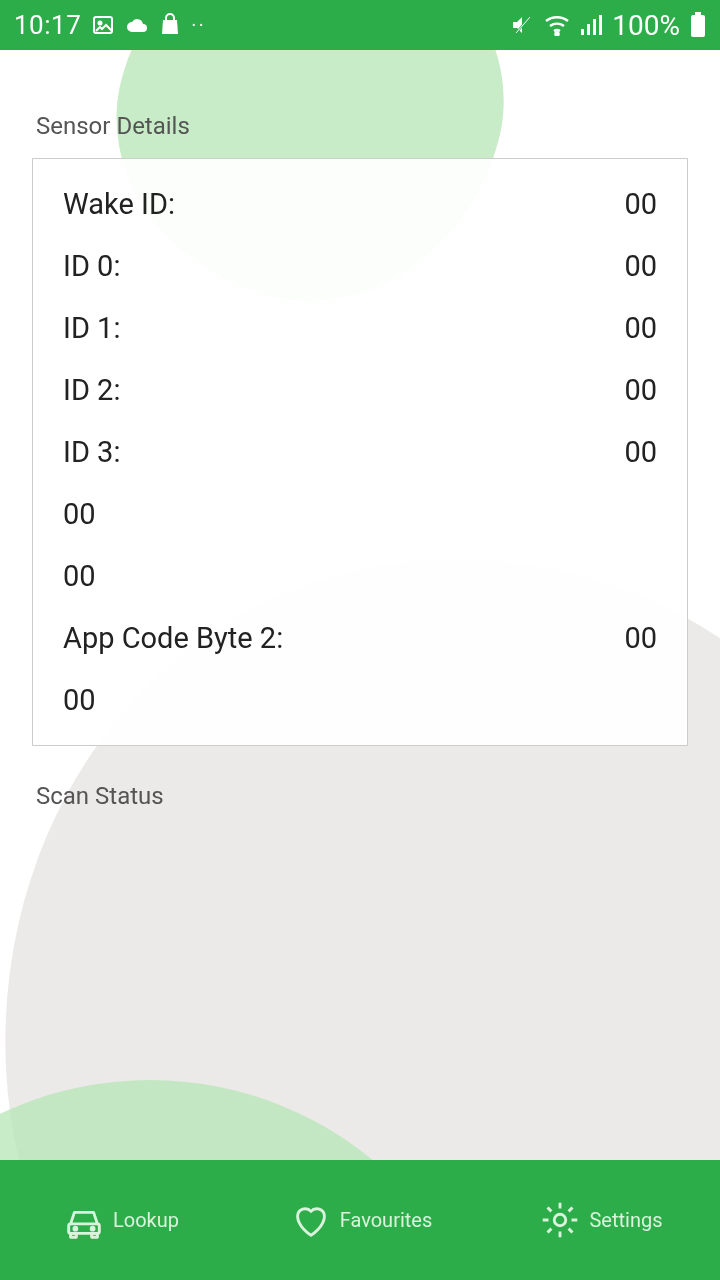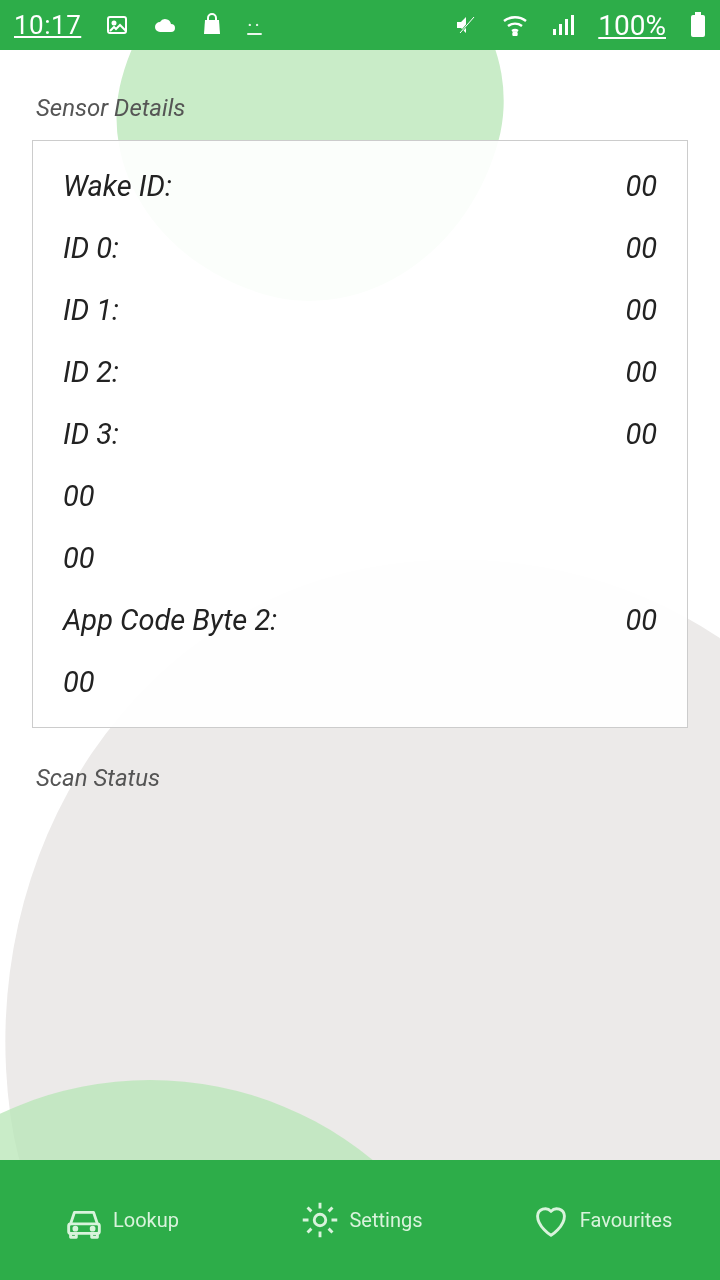--- a/index.html
+++ b/index.html
@@ -7,28 +7,28 @@
     body { display: flex; flex-direction: column; background: #fff; position: relative; }
 
     
     .bg-shapes { position: absolute; inset: 0; z-index: 0; overflow: hidden; }
     .bg-shape-1 { position: absolute; top: -80px; left: 120px; width: 380px; height: 380px; background: #b7e6b5; border-radius: 50% 50% 48% 52% / 55% 45% 55% 45%; transform: rotate(15deg); opacity: .75; }
     .bg-shape-2 { position: absolute; top: 560px; left: 0px; width: 900px; height: 900px; background: #eceae9; border-radius: 50% 50% 48% 52% / 55% 45% 55% 45%; transform: rotate(-8deg); }
     .bg-shape-3 { position: absolute; top: 1080px; left: -200px; width: 700px; height: 700px; background: #b7e6b5; border-radius: 50%; opacity:.75; }
 
     
     .status-bar { position: relative; z-index: 2; height: 50px; background: #2dad49; color: #fff; display: flex; align-items: center; justify-content: space-between; padding: 0 14px; font-size: 24px; }
-    .status-left, .status-right { display: flex; align-items: center; gap: 24px; text-decoration: underline; }
+    .status-left, .status-right { display: flex; align-items: center; gap: 10px; }
     .status-left .time { font-size: 26px; font-weight: 400; letter-spacing: .5px; }
     .ic { display: inline-flex; }
     .dots { font-size: 20px; letter-spacing: 2px; opacity:.9; }
     .battery-pct { font-size: 28px; }
 
     
-    .content { position: relative; z-index: 1; flex: 1; padding: 30px 32px 0 32px; font-style: italic; }
+    .content { position: relative; z-index: 1; flex: 1; padding: 48px 32px 0 32px; }
     .section-label { font-size: 24px; color: #555; margin: 14px 0 18px 4px; }
     .card { border: 1px solid #ccc; background: rgba(255,255,255,.92); padding: 24px 30px; }
     .row { display: flex; justify-content: space-between; align-items: center; font-size: 29px; color: #222; padding: 14px 0; }
     .row:first-child { padding-top: 4px; text-align: right; }
     .row:last-child { padding-bottom: 4px; }
     .scan-card { padding: 26px 30px 34px 30px; }
     .scan-text { font-size: 29px; color: #222; line-height: 1.35; }
 
     
     .bottom-nav { position: relative; z-index: 2; height: 120px; background: #2dad49; display: flex; }
@@ -153,27 +153,27 @@
           <rect x="32" y="38" width="6" height="4"></rect>
           <circle cx="15" cy="33" r="1.5" fill="#d9f3dc"></circle>
           <circle cx="33" cy="33" r="1.5" fill="#d9f3dc"></circle>
       </svg>
     </span>
     <span class="nav-label">Lookup</span>
   </div>
   <div class="nav-item">
     <span class="ic">
       <svg viewBox="0 0 48 48" fill="none" stroke="#d9f3dc" stroke-width="3" stroke-linejoin="round">
+        <path d="M24 40s-14-9-14-20a8 8 0 0114-5 8 8 0 0114 5c0 11-14 20-14 20z"></path>
+      </svg>
+    </span>
+    <span class="nav-label">Favourites</span>
+  </div>
+  <div class="nav-item">
+    <span class="ic">
+      <svg viewBox="0 0 48 48" fill="none" stroke="#d9f3dc" stroke-width="3" stroke-linejoin="round">
         <circle cx="24" cy="24" r="6"></circle>
         <path d="M24 6v6M24 36v6M6 24h6M36 24h6M11 11l4 4M33 33l4 4M37 11l-4 4M15 33l-4 4"></path>
       </svg>
     </span>
     <span class="nav-label">Settings</span>
   </div>
-  <div class="nav-item">
-    <span class="ic">
-      <svg viewBox="0 0 48 48" fill="none" stroke="#d9f3dc" stroke-width="3" stroke-linejoin="round">
-        <path d="M24 40s-14-9-14-20a8 8 0 0114-5 8 8 0 0114 5c0 11-14 20-14 20z"></path>
-      </svg>
-    </span>
-    <span class="nav-label">Favourites</span>
-  </div>
 </div>
 
 </body></html>

